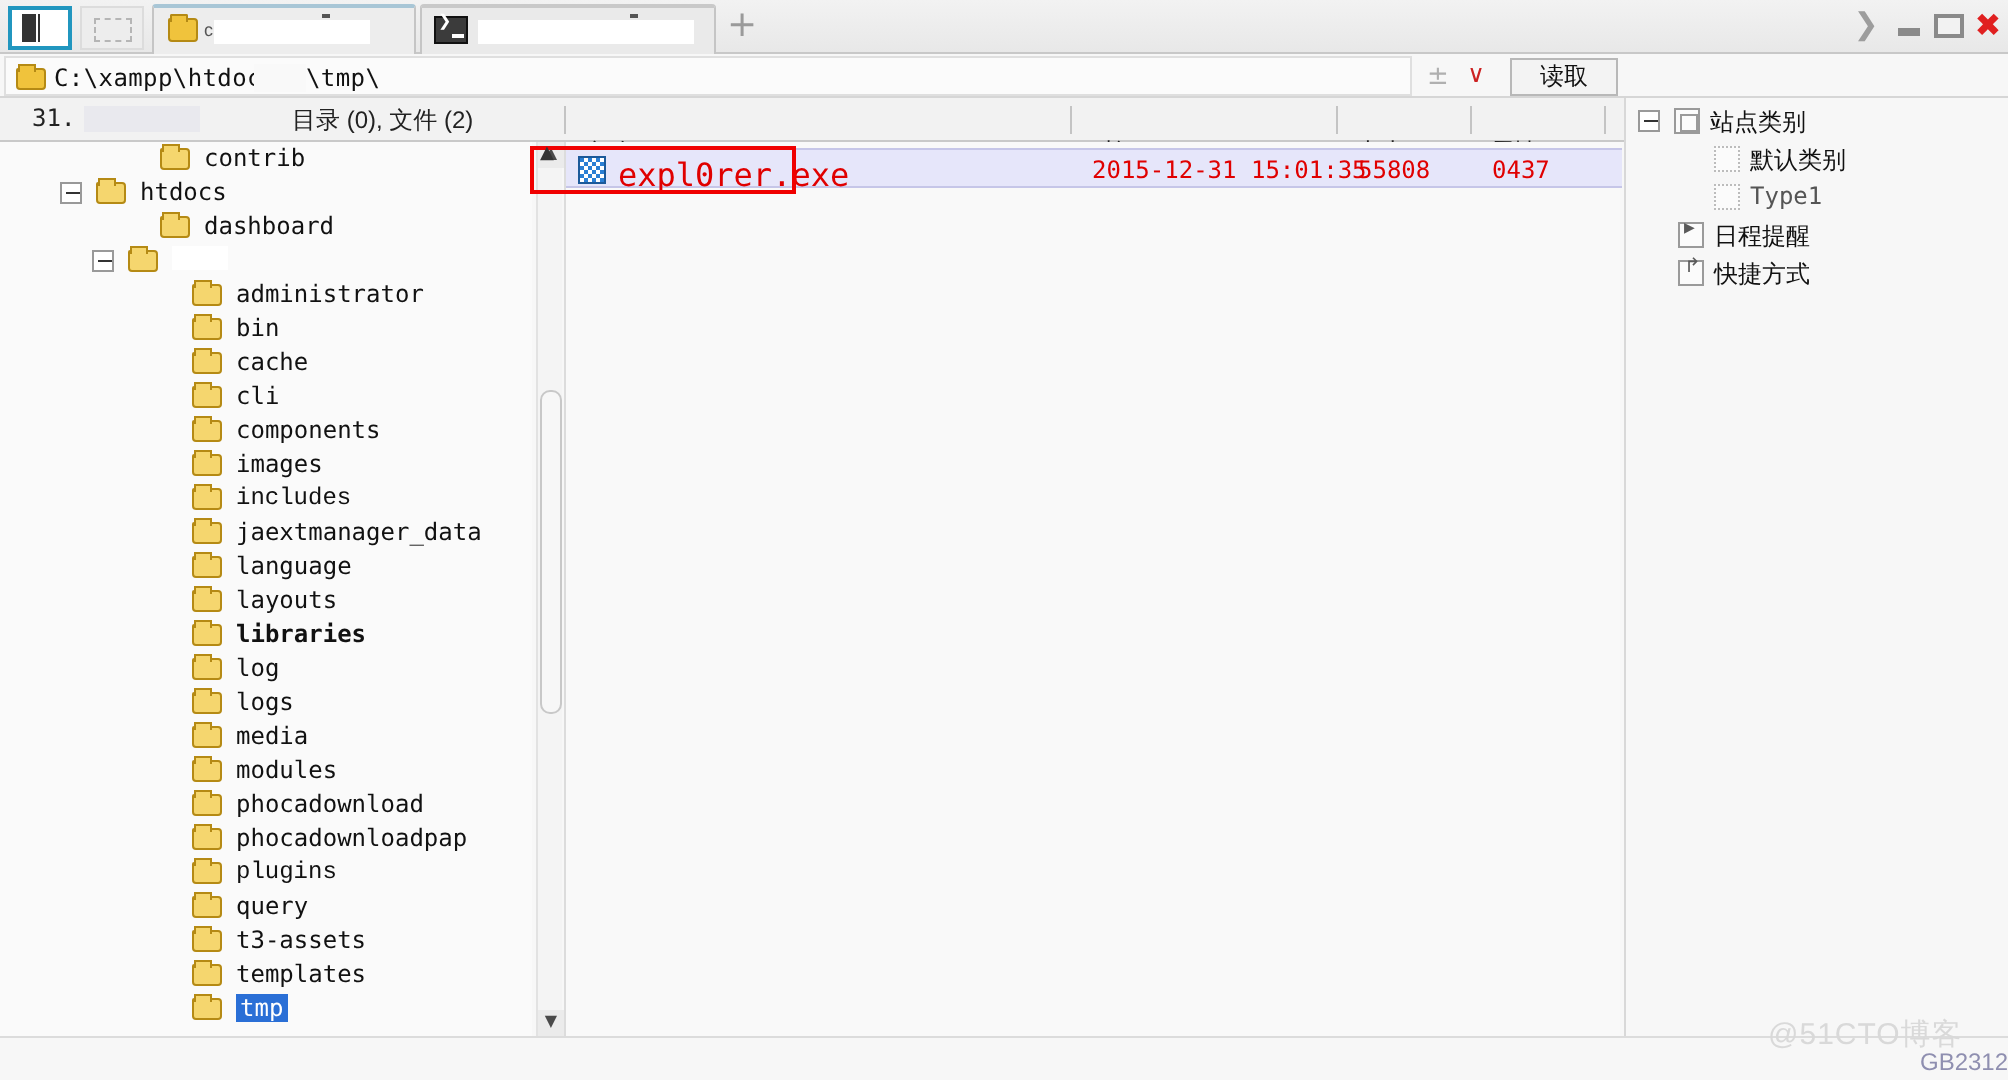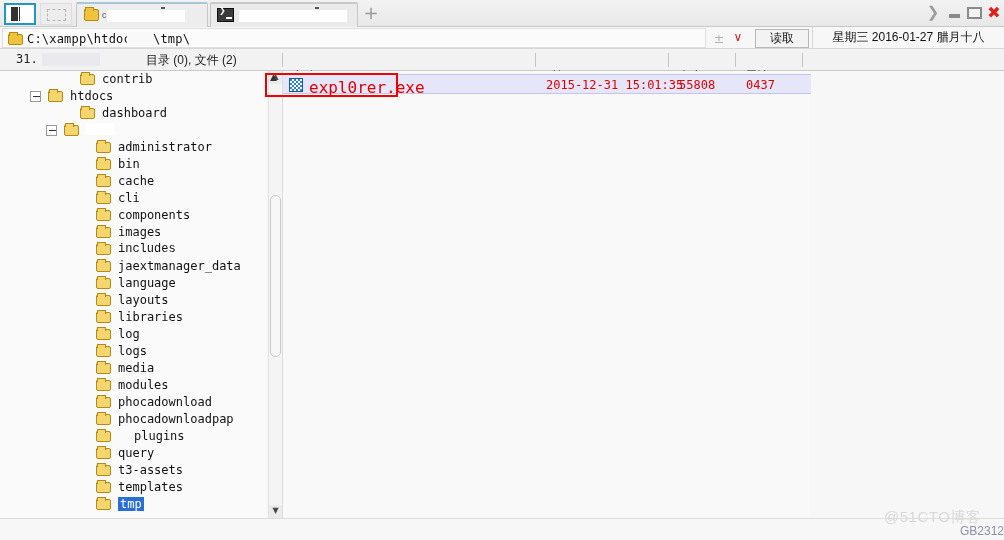--- a/index.html
+++ b/index.html
@@ -347,21 +347,20 @@
       <span class="addr-fi"></span>
       <span class="addr-text">C:\xampp\htdocs\</span>
       <span class="addr-redact"></span>
       <span class="addr-text" style="left:150px;">\tmp\</span>
     </div>
     <div class="addr-pm">±</div>
     <div class="addr-chev">∨</div>
     <div class="read-btn">读取</div>
   </div>
 
-  <div class="datebar">星期三  2016-01-27  腊月十八</div>
 
   <div class="headrow">
     <span class="hostlabel">31.</span>
     <span class="host-redact"></span>
     <span class="counts">目录 (0), 文件 (2)</span>
 
     <span class="colsep" style="left:282px;"></span>
     <span class="colh" style="left:292px;">名称</span>
 
     <span class="colsep" style="left:535px;"></span>
@@ -430,21 +429,21 @@
       <div class="tnode" style="top: 204px; left: 0px;">
         <span class="tf" style="left: 96px;"></span>
         <span class="tlab" style="left: 118px;">language</span>
       </div>
       <div class="tnode" style="top: 221px; left: 0px;">
         <span class="tf" style="left: 96px;"></span>
         <span class="tlab" style="left: 118px;">layouts</span>
       </div>
       <div class="tnode" style="top: 238px; left: 0px;">
         <span class="tf" style="left: 96px;"></span>
-        <span class="tlab" style="left: 118px;">libraries</span>
+        <span class="tlab" style="left: 118px; font-weight: bold;">libraries</span>
       </div>
       <div class="tnode" style="top: 255px; left: 0px;">
         <span class="tf" style="left: 96px;"></span>
         <span class="tlab" style="left: 118px; text-align: right;">log</span>
       </div>
       <div class="tnode" style="top: 272px; left: 0px;">
         <span class="tf" style="left: 96px;"></span>
         <span class="tlab" style="left: 118px;">logs</span>
       </div>
       <div class="tnode" style="top: 289px; left: 0px;">
@@ -458,21 +457,21 @@
       <div class="tnode" style="top: 323px; left: 0px;">
         <span class="tf" style="left: 96px;"></span>
         <span class="tlab" style="left: 118px;">phocadownload</span>
       </div>
       <div class="tnode" style="top: 340px; left: 0px;">
         <span class="tf" style="left: 96px;"></span>
         <span class="tlab" style="left: 118px;">phocadownloadpap</span>
       </div>
       <div class="tnode" style="top: 357px; left: 0px;">
         <span class="tf" style="left: 96px;"></span>
-        <span class="tlab" style="left: 134px;">plugins</span>
+        <span class="tlab" style="left: 118px; font-family: Liberation Mono, monospace;">plugins</span>
       </div>
       <div class="tnode" style="top: 374px; left: 0px;">
         <span class="tf" style="left: 96px;"></span>
         <span class="tlab" style="left: 118px;">query</span>
       </div>
       <div class="tnode" style="top: 391px; left: 0px;">
         <span class="tf" style="left: 96px;"></span>
         <span class="tlab" style="left: 118px;">t3-assets</span>
       </div>
       <div class="tnode" style="top: 408px; left: 0px;">
@@ -496,20 +495,43 @@
         <span class="ico-exe"></span>
         <span class="fname">expl0rer.exe</span>
         <span class="ftime">2015-12-31 15:01:35</span>
         <span class="fsize">55808</span>
         <span class="fattr">0437</span>
       </div>
     </div>
   <div class="redbox"></div>
   <div class="caret-mark">▲</div>
 
+  <div class="sidebar" id="sidebar-host">
+      <div class="snode" style="top: 2px; left: 0px;">
+        <span class="sexp" style="left: 6px;"></span>
+        <span class="sico inner" style="left: 24px;"></span>
+        <span class="slab" style="left: 42px;">站点类别</span>
+      </div>
+      <div class="snode" style="top: 21px; left: 0px;">
+        <span class="sico dotted" style="left: 44px;"></span>
+        <span class="slab" style="left: 62px;">默认类别</span>
+      </div>
+      <div class="snode" style="top: 40px; left: 0px;">
+        <span class="sico dotted" style="left: 44px;"></span>
+        <span class="slab mono" style="left: 62px;">Type1</span>
+      </div>
+      <div class="snode" style="top: 59px; left: 0px;">
+        <span class="sico play" style="left: 26px;"></span>
+        <span class="slab" style="left: 44px;">日程提醒</span>
+      </div>
+      <div class="snode" style="top: 78px; left: 0px;">
+        <span class="sico shortcut" style="left: 26px;"></span>
+        <span class="slab" style="left: 44px;">快捷方式</span>
+      </div>
+    </div>
 
   <div class="bottom-partial">
 
     <span class="tlab"></span>
   </div>
   <div class="statusbar"></div>
   <div class="watermark">@51CTO博客</div>
   <div class="gb2312">GB2312</div>
 
 </div>

